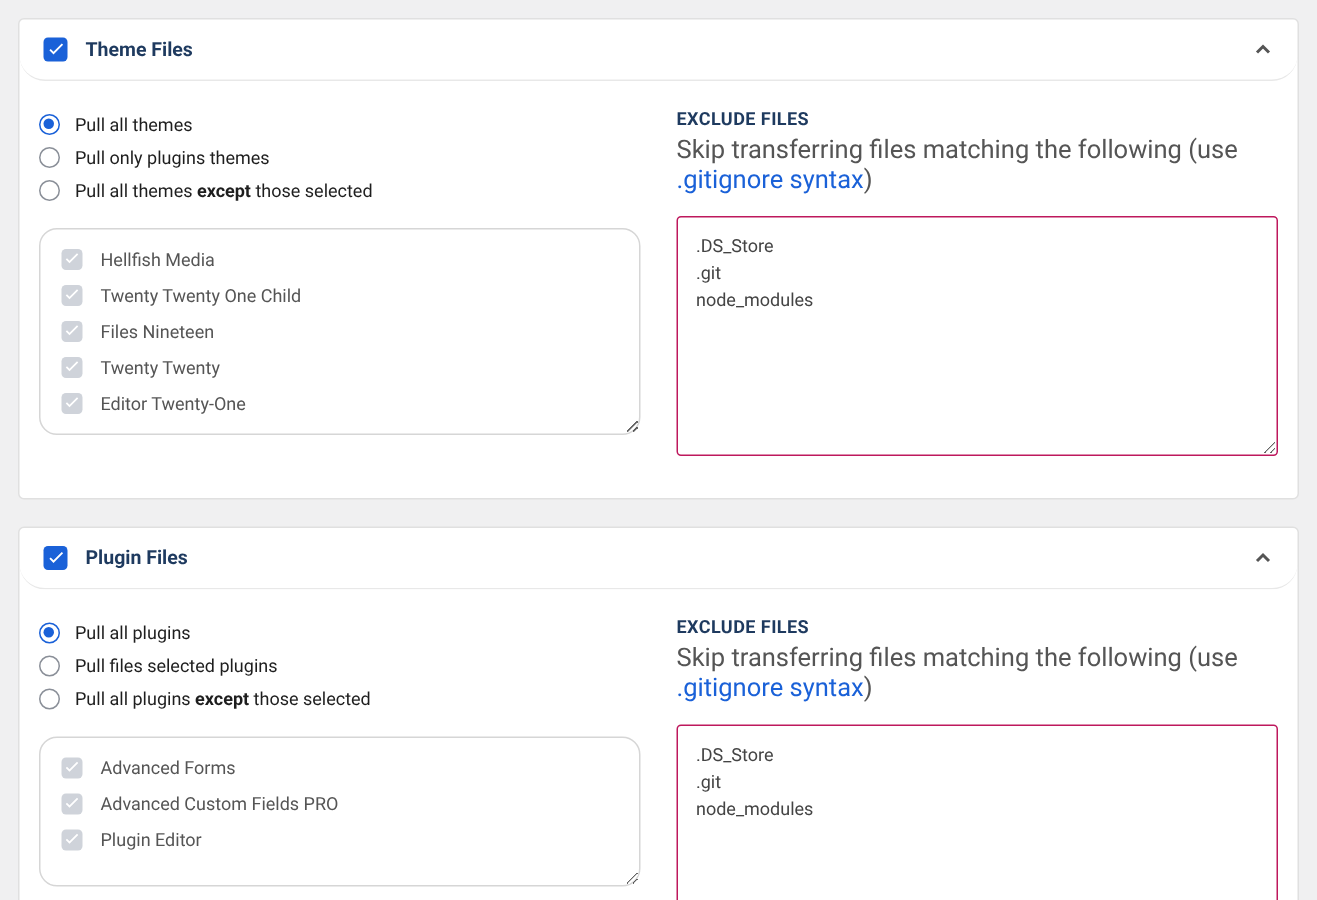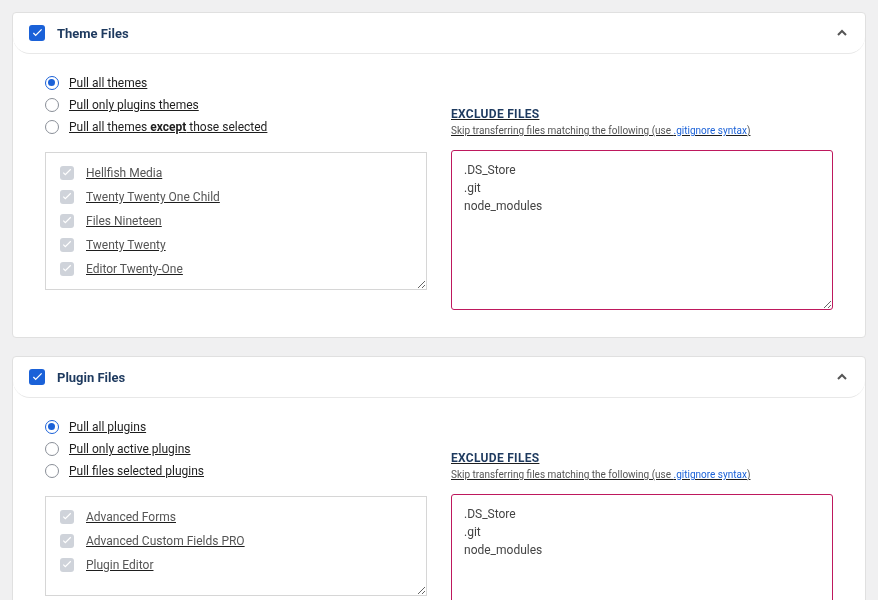--- a/index.html
+++ b/index.html
@@ -32,21 +32,21 @@
       display: flex;
       align-items: center;
       justify-content: center;
       margin-right: 12px;
       flex-shrink: 0;
     }
     .panel-header .check svg { width: 11px; height: 11px; fill: #fff; }
     .panel-title { font-weight: 700; color: #1e3a5f; font-size: 13px; flex: 1; }
     .chevron { width: 14px; height: 14px; }
     .chevron svg { stroke: #555; stroke-width: 2; fill: none; }
-    .panel-body { padding: 18px 32px 24px; text-decoration: underline; }
+    .panel-body { padding: 18px 13px 24px; }
     .two-col { display: flex; gap: 24px; }
     .col { flex: 1; min-width: 0; }
     .radio-group { margin-bottom: 14px; }
     .radio-row {
       display: flex;
       align-items: center;
       padding: 2px 0;
       cursor: pointer;
       font-size: 12px;
       line-height: 1.5;
@@ -57,21 +57,21 @@
       flex-shrink: 0; position: relative;
     }
     .radio.selected { border-color: #1a61d8; }
     .radio.selected::after {
       content: ""; position: absolute; top: 2px; left: 2px;
       width: 7px; height: 7px; border-radius: 50%; background: #1a61d8;
     }
     .radio-row strong { font-weight: 700; text-align: right; }
     .list-box {
       border: 1px solid #d6d6d6;
-      border-radius: 0;
+      border-radius: 12px;
       padding: 8px 6px;
       max-height: 140px;
       overflow: auto;
       resize: both;
       position: relative;
     }
     .list-box.tall { max-height: 136px; }
     .list-item {
       display: flex; align-items: center;
       padding: 5px 8px;
@@ -80,23 +80,23 @@
     .list-check {
       width: 14px; height: 14px; border-radius: 3px;
       background: #cfd3da;
       display: flex; align-items: center; justify-content: center;
       margin-right: 12px; flex-shrink: 0;
     }
     .list-check svg { width: 10px; height: 10px; fill: #fff; }
     .list-label { color: #555; font-size: 12px; }
     .exclude-title {
       font-weight: 700; font-size: 12px; letter-spacing: 0.3px;
-      color: #1e3a5f; margin-bottom: 4px; margin-top: 35px;
-    }
-    .exclude-desc { font-size: 10px; color: #555; margin-bottom: 14px; }
+      color: #1e3a5f; margin-bottom: 4px;
+    }
+    .exclude-desc { font-size: 17px; color: #555; margin-bottom: 14px; }
     .exclude-desc a { color: #1a61d8; text-decoration: none; cursor: pointer; }
     .exclude-box {
       border: 1px solid #be185d; border-radius: 3px;
       padding: 10px 12px;
       font-size: 12px; font-family: inherit;
       line-height: 1.5; color: #444;
       resize: both; overflow: auto;
       white-space: pre-line;
       width: 100%;
       min-height: 160px;
@@ -214,25 +214,27 @@
   <div class="panel-body">
     <div class="two-col">
       <div class="col">
         <div class="radio-group">
           <div class="radio-row">
             <span class="radio selected"></span>
             <span>Pull all plugins</span>
           </div>
           <div class="radio-row">
             <span class="radio"></span>
-            <span>Pull only active plugins</span>
-          </div>
-          <div class="radio-row">
-            <span class="radio"></span>
             <span>Pull files selected plugins</span>
+          </div>
+          <div class="radio-row">
+            <span class="radio"></span>
+            <span>
+              <span>Pull all plugins </span><strong>except</strong><span> those selected</span>
+            </span>
           </div>
         </div>
         <div class="list-box tall">
           <div class="list-item">
             <span class="list-check">
                 <svg viewBox="0 0 12 12">
                   <path d="M1 6l3 3 7-7-1-1-6 6-2-2z"></path>
                 </svg>
               </span>
             <span class="list-label">Advanced Forms</span>

